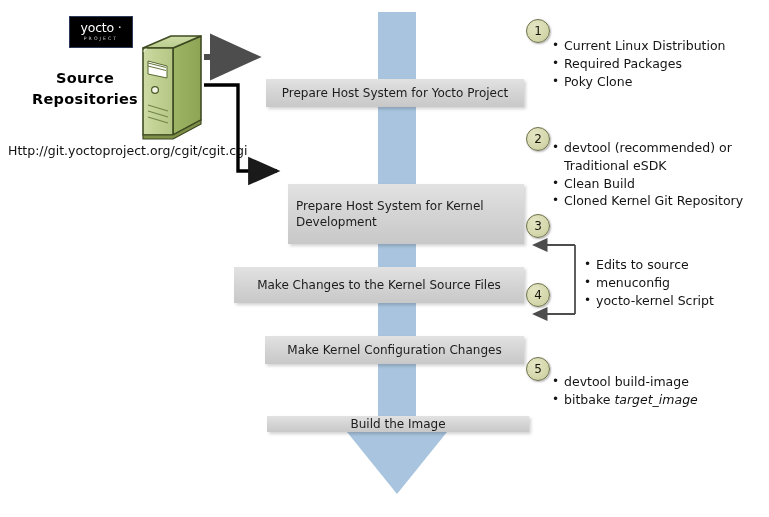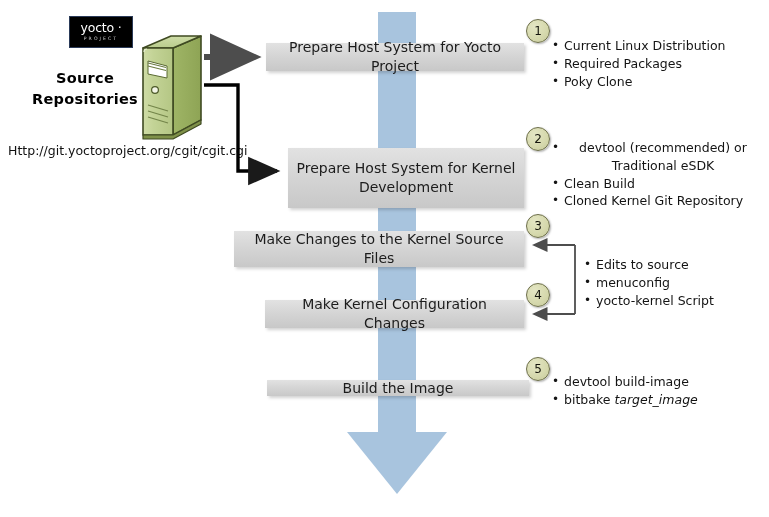--- a/index.html
+++ b/index.html
@@ -43,26 +43,26 @@
   }
 
   
   .pbox {
     position: absolute;
     background: linear-gradient(to bottom, #e2e2e2 0%, #d4d4d4 50%, #c8c8c8 100%);
     box-shadow: 2px 2px 3px rgba(0,0,0,0.18);
     display: flex;
     align-items: center;
     justify-content: center;
-    text-align: center;
-    font-size: 14px;
+    font-size: 12px;
     color: #1c1c1c;
     line-height: 1.35;
     padding: 0 8px;
     box-sizing: border-box;
+    margin-top: 36px;
   }
 
   #box1 { left: 266px; top: 43px;  width: 258px; height: 28px; }
   #box2 { left: 288px; top: 148px; width: 236px; height: 60px; }
   #box3 { left: 234px; top: 231px; width: 290px; height: 36px; }
   #box4 { left: 265px; top: 300px; width: 259px; height: 28px; }
   #box5 { left: 267px; top: 380px; width: 262px; height: 16px; }
 
   
   .numcircle {
@@ -103,21 +103,21 @@
     padding-left: 12px;
     white-space: nowrap;
   }
   .notes li::before {
     content: "\2022";
     position: absolute;
     left: 0;
     top: 0;
     font-size: 12px;
   }
-  .notes li.wrap { white-space: normal; text-align: center; }
+  .notes li.wrap { white-space: normal; }
   .notes .ital { font-style: italic; }
 
   #notes1 { left: 552px; top: 37px;  width: 210px; }
   #notes2 { left: 552px; top: 139px; width: 210px; }
   #notes34{ left: 584px; top: 256px; width: 180px; }
   #notes5 { left: 552px; top: 373px; width: 210px; }
 
   
   #src-label {
     position: absolute;

